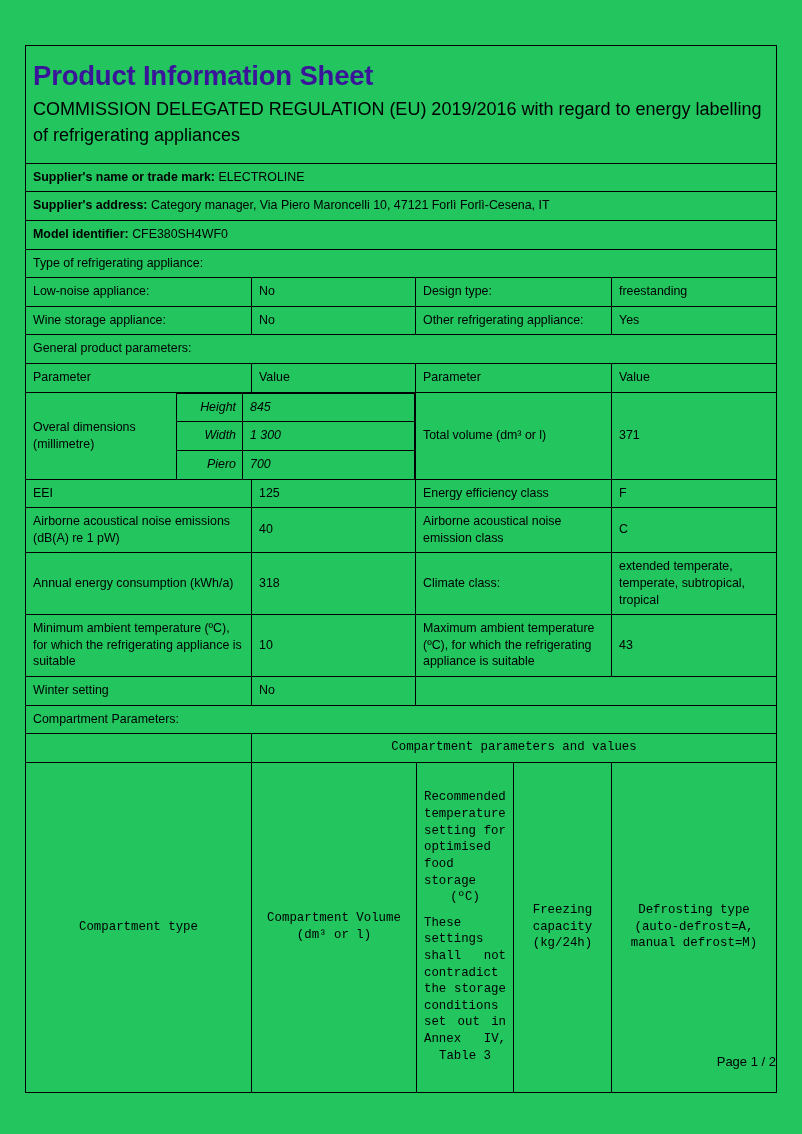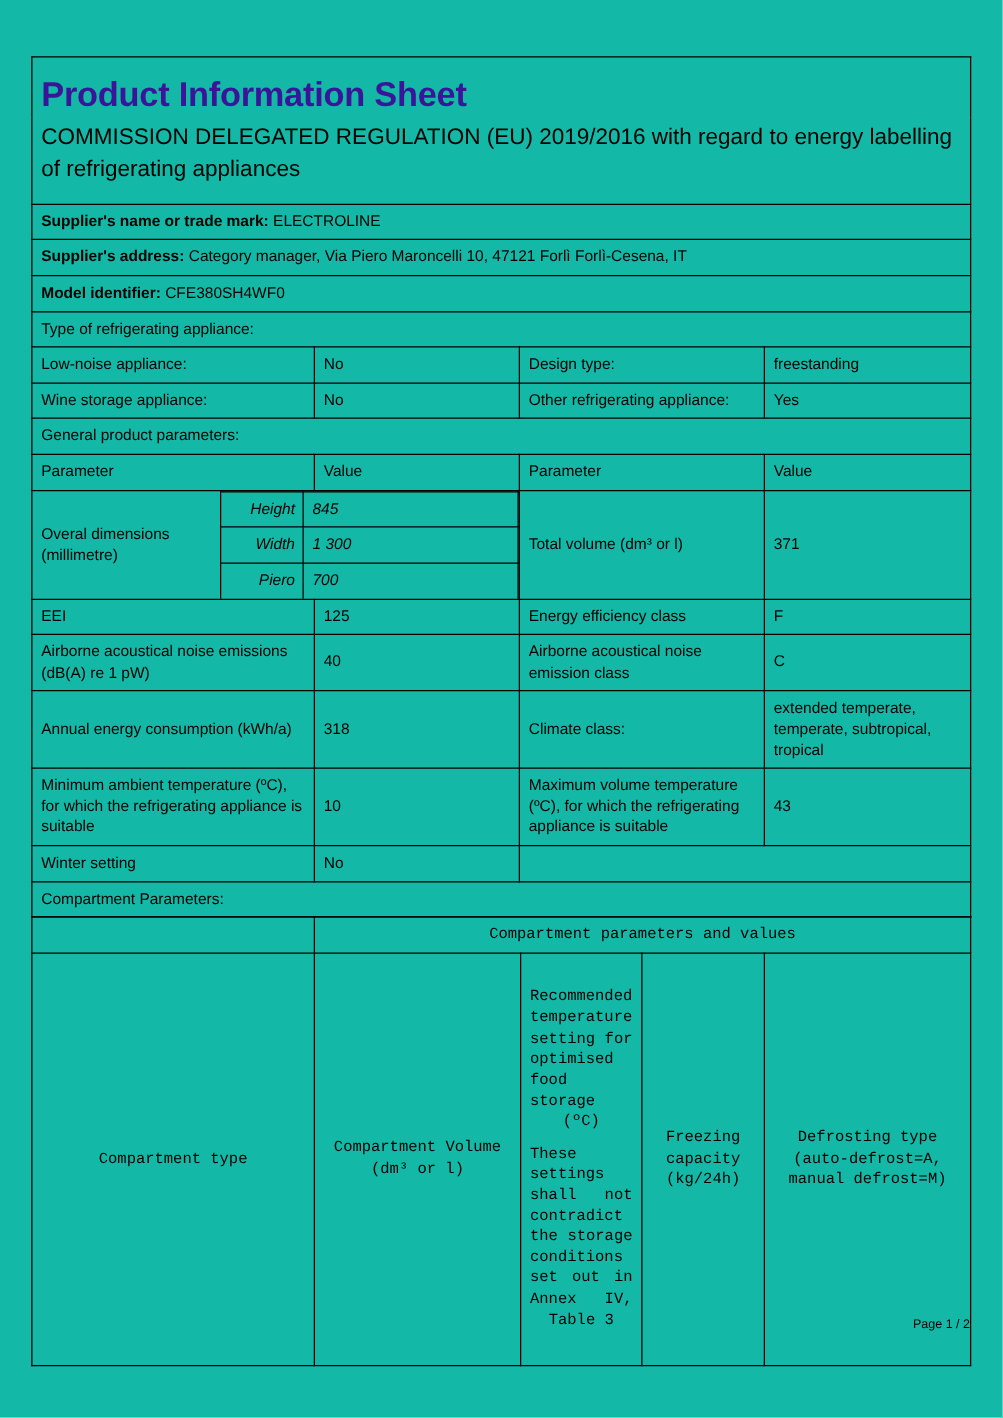--- a/index.html
+++ b/index.html
@@ -13,21 +13,21 @@
     font-family: "Liberation Sans", sans-serif;
     color: #000000;
     position: relative;
     overflow: hidden;
   }
   .page {
     position: absolute;
     left: 0; top: 0;
     width: 802px;
     height: 1134px;
-    background: #14b8a6;
+    background: #22c55e;
   }
   .sheet {
     position: absolute;
     left: 25px;
     top: 45px;
     width: 751px;
   }
 
   table.doc {
     border-collapse: collapse;
@@ -119,21 +119,21 @@
   }
   .narrow-col p { margin: 0 0 9px 0; }
   .narrow-col p:last-child { margin-bottom: 0; }
   .tall { height: 318px; }
   .footer {
     position: absolute;
     left: 25px;
     top: 1054px;
     width: 751px;
     text-align: right;
-    font-size: 10px;
+    font-size: 13px;
     color: #000000;
   }
 </style>
 </head>
 <body>
 
 <div class="page">
   <div class="sheet">
 
     <table class="doc">
@@ -255,21 +255,21 @@
       <tr>
         <td>Annual energy consumption (kWh/a)</td>
         <td>318</td>
         <td>Climate class:</td>
         <td>extended temperate, temperate, subtropical, tropical</td>
       </tr>
 
       <tr>
         <td>Minimum ambient temperature (ºC), for which the refrigerating appliance is suitable</td>
         <td>10</td>
-        <td>Maximum volume temperature (ºC), for which the refrigerating appliance is suitable</td>
+        <td>Maximum ambient temperature (ºC), for which the refrigerating appliance is suitable</td>
         <td>43</td>
       </tr>
 
       <tr>
         <td>Winter setting</td>
         <td>No</td>
         <td colspan="2"></td>
       </tr>
 
       <tr>

